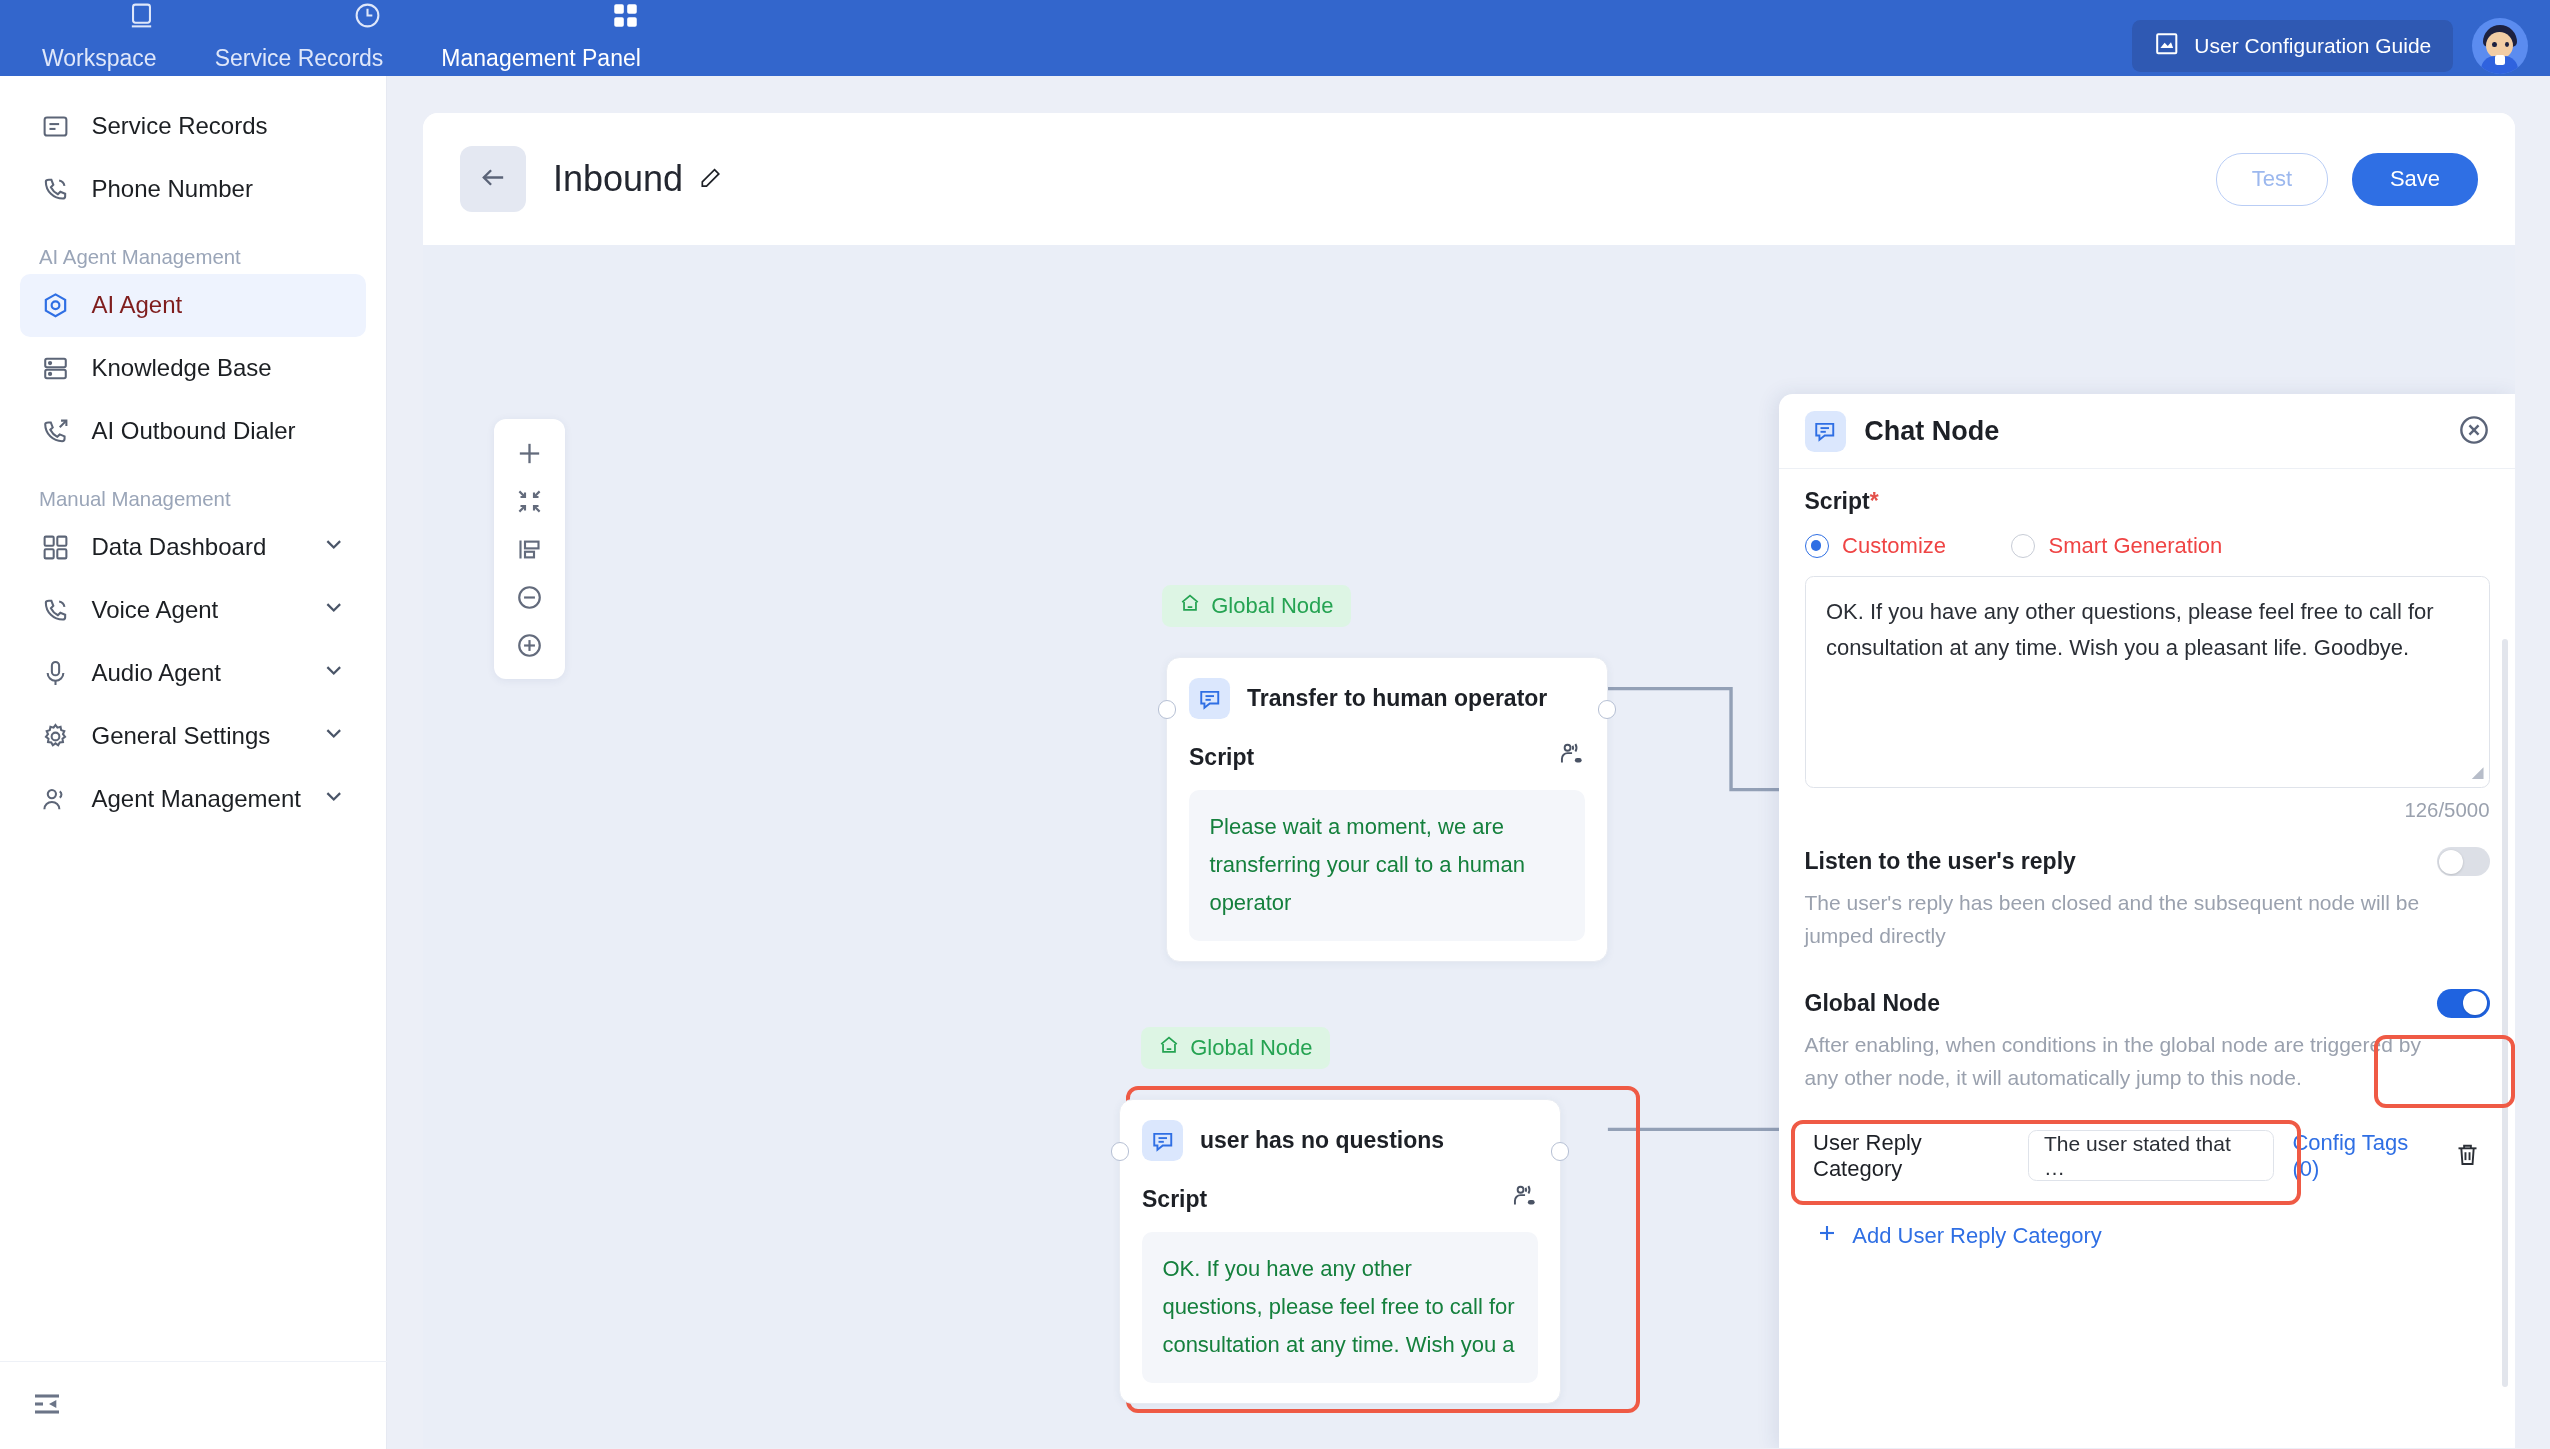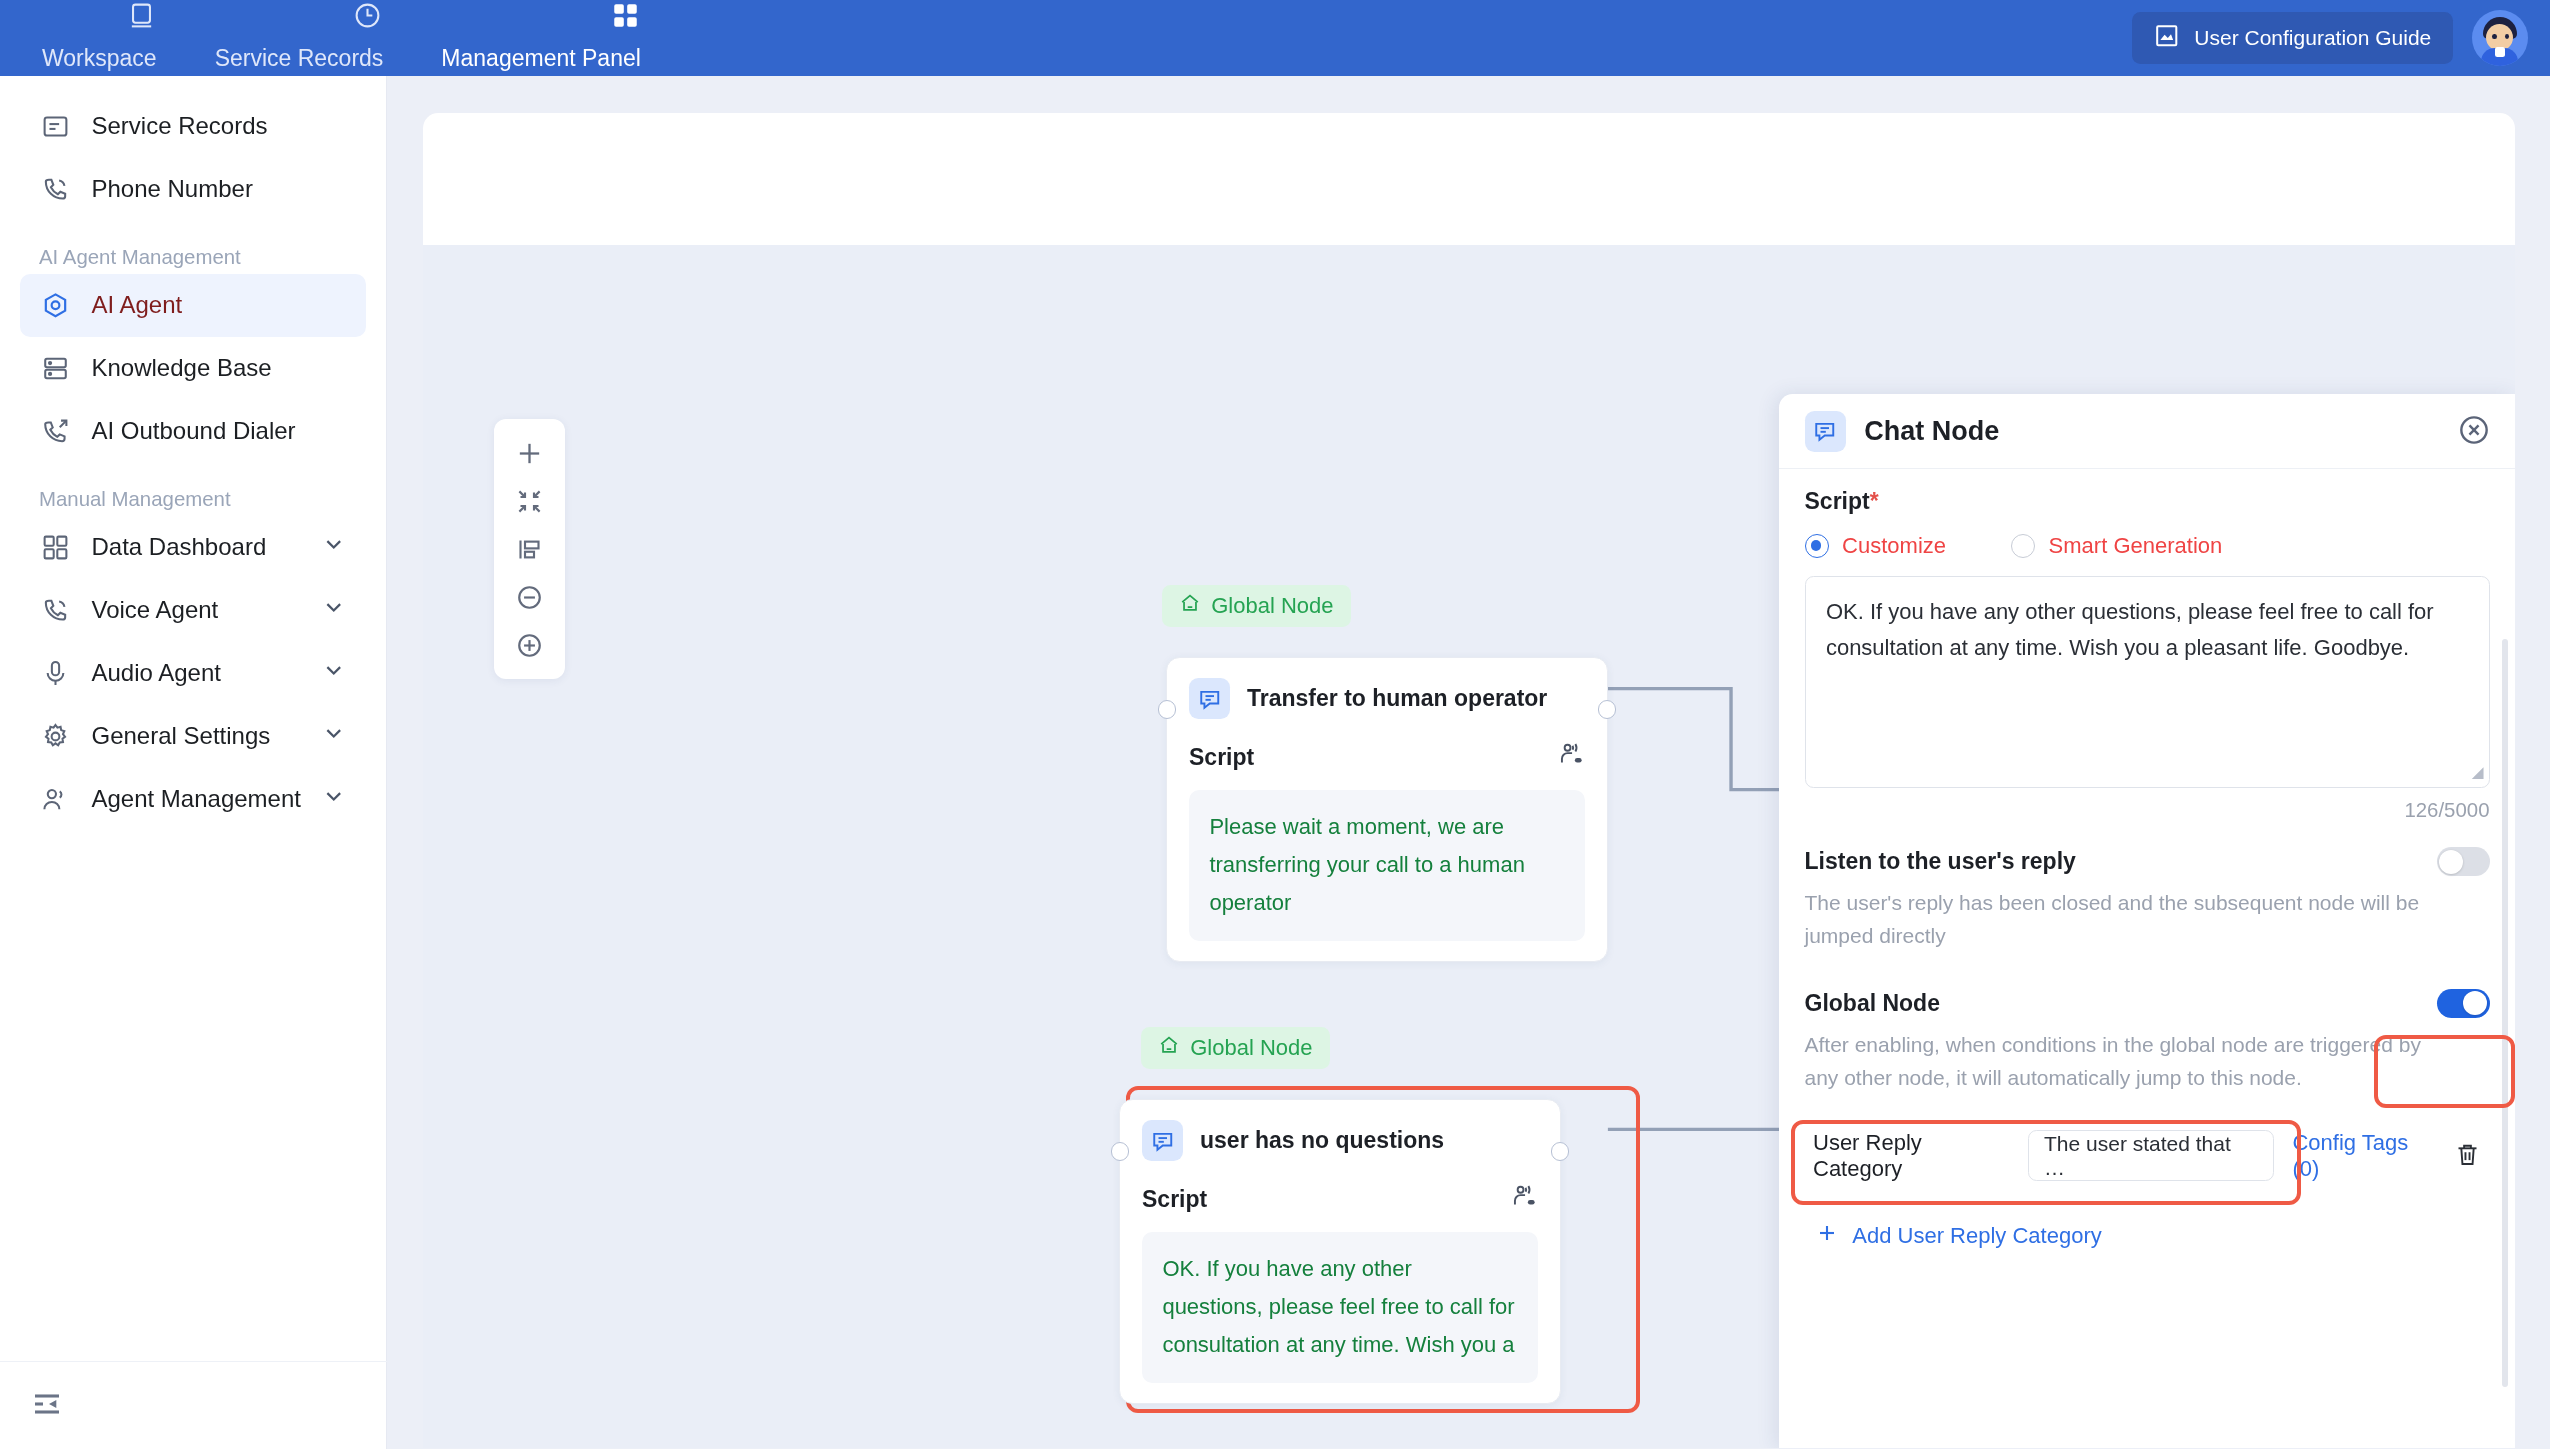--- a/index.html
+++ b/index.html
@@ -21,21 +21,21 @@
   .topnav { display: flex; align-items: center; height: 76px; }
   .topnav-item {
     display: flex; align-items: flex-end; gap: 13.6px;
     padding: 0 29px; height: 76px;
     color: #dfe7fa; font-size: 23px; cursor: pointer; flex-direction: column;
   }
   .topnav-item:first-child { padding-left: 42px; }
   .topnav-item.active { color: #ffffff; }
   .topnav-icon { display: flex; align-items: center; justify-content: center; width: 31px; height: 31px; }
   .topbar-right {
-    position: absolute; right: 22px; top: 0; height: 76px;
+    position: absolute; right: 22px; top: 8px; height: 76px;
     display: flex; align-items: center; gap: 18.7px;
   }
   .guide-btn {
     display: flex; align-items: center; gap: 15.3px;
     background: #2f59b3; border-radius: 8.5px;
     padding: 11px 22px; color: #fff; font-size: 21px; cursor: pointer;
   }
   .avatar {
     width: 56px; height: 56px; border-radius: 50%;
     background: #5b8cf0; position: relative; overflow: hidden;
@@ -440,20 +440,42 @@
           <line x1="3" y1="18" x2="21" y2="18"></line>
         <polygon points="19,9 19,15 13.5,12" fill="#6b7487" stroke="none"></polygon>
       </svg>
     </span>
   </div>
 </div>
 
 <div class="main">
   <div class="content-card">
 
+    <div class="page-header">
+      <div class="back-btn">
+        <span>
+          <svg width="29" height="29" viewBox="0 0 24 24" fill="none" stroke="#5b6478" stroke-width="2">
+            <line x1="20" y1="12" x2="4" y2="12"></line>
+              <polyline points="10,6 4,12 10,18"></polyline>
+          </svg>
+        </span>
+      </div>
+      <div class="page-title">
+        <span>Inbound</span>
+        <span>
+          <svg width="25.5" height="25.5" viewBox="0 0 24 24" fill="none" stroke="#1d2026" stroke-width="1.6">
+            <path d="M16.5 3.5l4 4L9 19H5v-4z"></path>
+          </svg>
+        </span>
+      </div>
+      <div class="header-actions">
+        <div class="btn-test">Test</div>
+        <div class="btn-save">Save</div>
+      </div>
+    </div>
 
     <div class="canvas">
 
       <svg width="2092" height="1204" style="position:absolute;left:0;top:0;" viewBox="0 0 2463 1417">
         <defs>
           <marker id="arrow" markerWidth="9" markerHeight="9" refX="7" refY="4.5" orient="auto">
             <path d="M0,0 L9,4.5 L0,9 z" fill="#93a0b6"></path>
           </marker>
         </defs>
         <polyline points="1394,522 1540,522 1540,641 1714,641" fill="none" stroke="#93a0b6" stroke-width="4" marker-end="url(#arrow)"></polyline>

